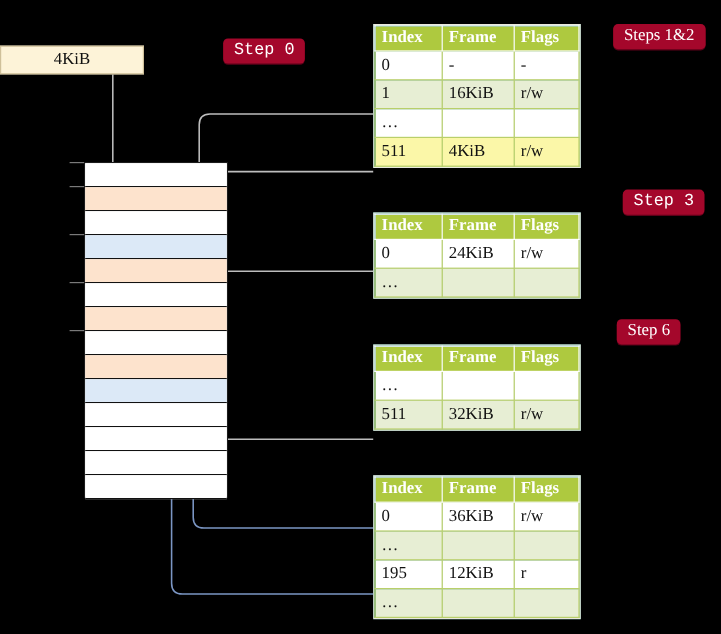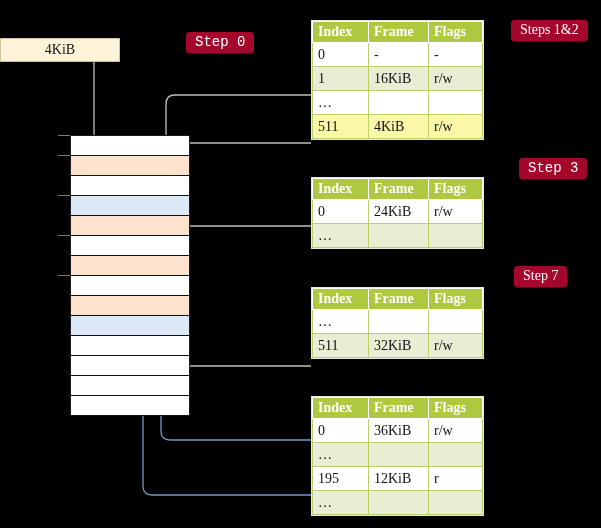--- a/index.html
+++ b/index.html
@@ -225,21 +225,21 @@
             </tr>
           </tbody>
         </table>
       </div>
     </div>
 
   <div id="badges-host">
       <div class="badge" style="left: 186px; top: 32px; font-family: Liberation Mono, monospace;">Step 0</div>
       <div class="badge" style="left: 511px; top: 20px;">Steps 1&amp;2</div>
       <div class="badge sans" style="left: 519px; top: 158px;">Step 3</div>
-      <div class="badge" style="left: 514px; top: 266px;">Step 7</div>
+      <div class="badge" style="left: 514px; top: 266px;">Step 6</div>
     </div>
 
 <div class="tick" style="position: absolute; left: 58px; top: 135px;"></div>
     <div class="tick" style="position: absolute; left: 58px; top: 155px;"></div>
     <div class="tick" style="position: absolute; left: 58px; top: 195px;"></div>
     <div class="tick" style="position: absolute; left: 58px; top: 235px;"></div>
     <div class="tick" style="position: absolute; left: 58px; top: 275px;"></div>
   </div>
 
 </body></html>

